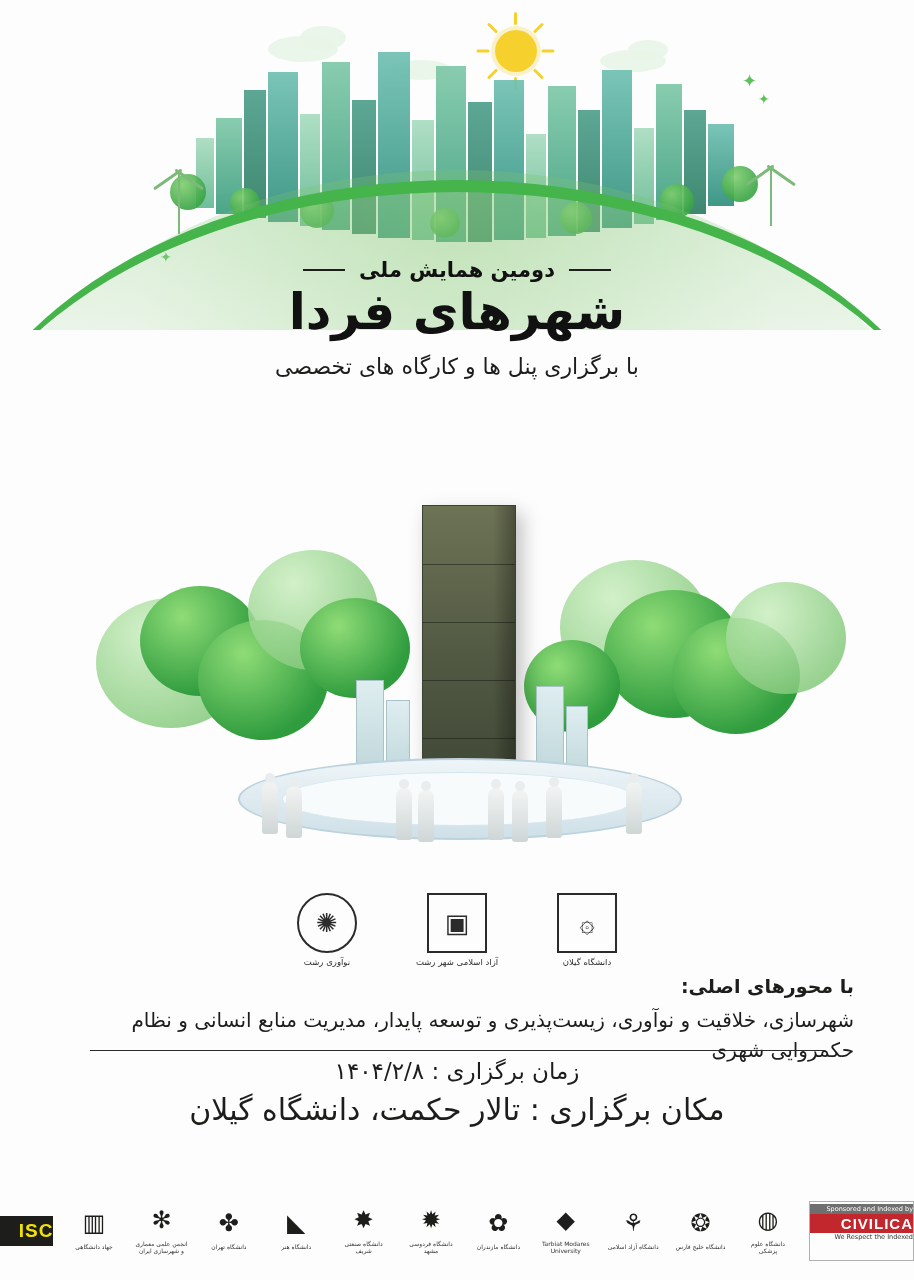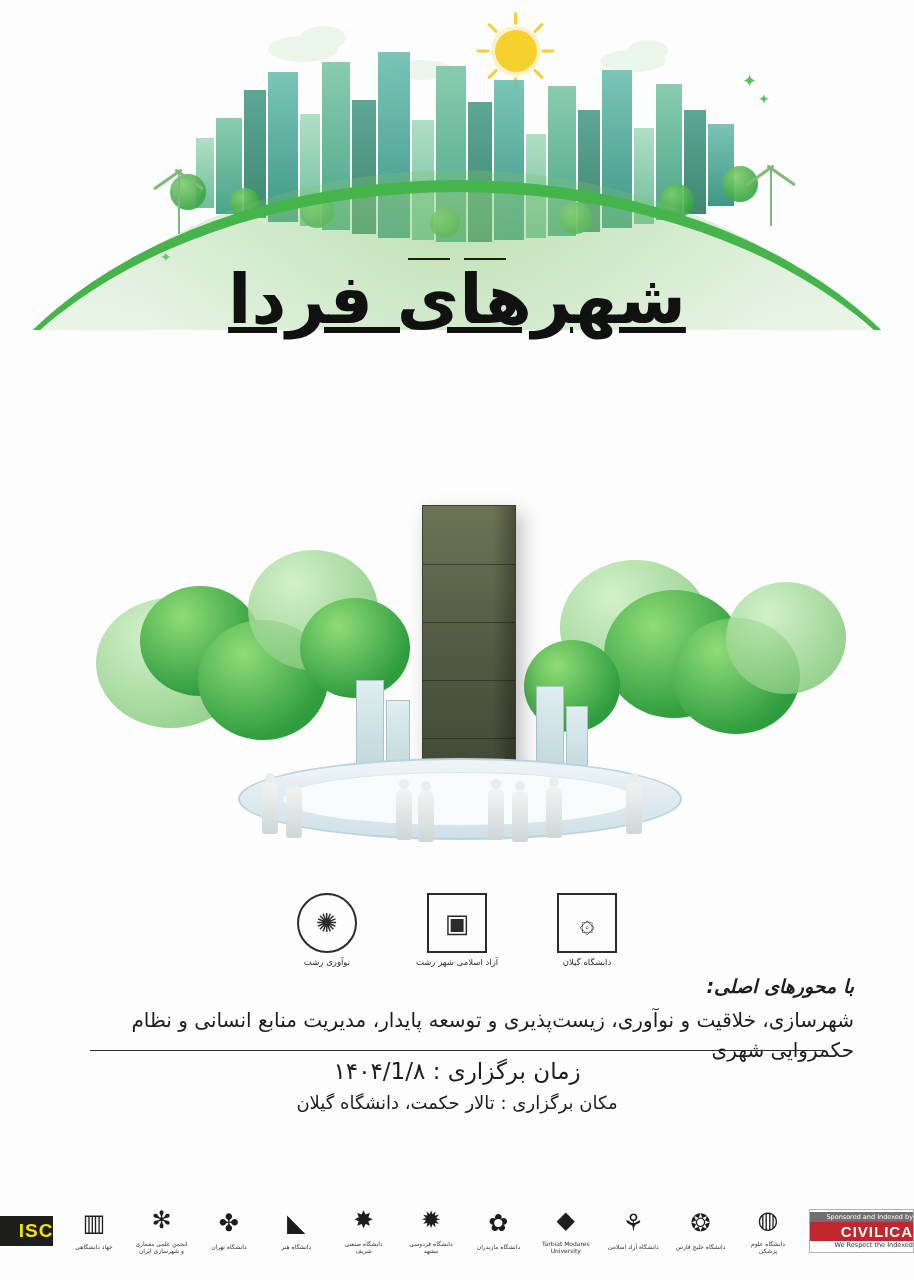--- a/index.html
+++ b/index.html
@@ -138,26 +138,25 @@
     background: #1d1d1b;
   }
   .kicker {
     font-size: 21px;
     font-weight: bold;
     letter-spacing: 0px;
     color: #111;
   }
   .main-title {
     margin-top: 2px;
-    font-size: 68px;
+    font-size: 50px;
     font-weight: bold;
     line-height: 1.12;
     color: #111;
     letter-spacing: -1px;
-    text-decoration: underline;
   }
   .subtitle-bar {
     display: inline-block;
     margin-top: 8px;
     background: #2e2e2c;
     color: #ffffff;
     font-size: 26px;
     font-weight: bold;
     padding: 5px 16px 8px;
     line-height: 1.2;
@@ -292,21 +291,20 @@
     position: absolute;
     top: 975px;
     left: 60px;
     width: 794px;
     text-align: right;
   }
   .axes-head {
     font-size: 19px;
     font-weight: bold;
     margin-bottom: 8px;
-    font-style: italic;
   }
   .axes-body {
     font-size: 20px;
     line-height: 1.5;
   }
   .divider {
     position: absolute;
     top: 1050px;
     left: 90px;
     width: 734px;
@@ -319,21 +317,21 @@
     left: 0;
     width: 914px;
     text-align: center;
   }
   .when {
     font-size: 23px;
     letter-spacing: .5px;
     margin-bottom: 8px;
   }
   .where {
-    font-size: 18px;
+    font-size: 30px;
   }
   .website {
     position: absolute;
     top: 1138px;
     left: 0;
     width: 914px;
     text-align: center;
     color: #3aa34a;
     font-size: 26px;
     letter-spacing: 4px;
@@ -367,21 +365,21 @@
   .sponsor .cap {
     font-size: 6px;
     color: #333;
     line-height: 1.2;
     display: block;
     margin-top: 2px;
   }
   .civilica {
     width: 120px;
     border: 1px solid #b0b0b0;
-    padding: 2px 0 3px;
+    padding: 2px 0 19px;
   }
   .civilica .top {
     font-size: 6.5px;
     background: #6f6f6f;
     color: #fff;
     padding: 1px 0;
     display: block;
   }
   .civilica .mid {
     background: #c1272d;
@@ -467,23 +465,25 @@
     <div class="windmill" style="left:178px;bottom:96px;height:62px;"></div>
     <div class="windmill" style="left:770px;bottom:104px;height:58px;"></div>
 
     <div class="arc-shade"></div>
     <div class="earth-arc"></div>
   </div>
 
   <div class="title-block">
     <div class="kicker-row">
       <span class="kicker-rule"></span>
+      <span class="kicker">دومین همایش ملی</span>
       <span class="kicker-rule"></span>
     </div>
     <div class="main-title">شهرهای فردا</div>
+    <div class="tagline">با برگزاری پنل ها و کارگاه های تخصصی</div>
   </div>
 
   <div class="illustration">
     <div class="foliage pale" style="left:96px;top:108px;width:150px;height:130px;"></div>
     <div class="foliage" style="left:140px;top:96px;width:120px;height:110px;"></div>
     <div class="foliage" style="left:198px;top:130px;width:130px;height:120px;"></div>
     <div class="foliage pale" style="left:248px;top:60px;width:130px;height:120px;"></div>
     <div class="foliage" style="left:300px;top:108px;width:110px;height:100px;"></div>
 
     <div class="foliage pale" style="left:560px;top:70px;width:150px;height:135px;"></div>
@@ -534,21 +534,21 @@
   </div>
 
   <div class="axes">
     <div class="axes-head">با محورهای اصلی:</div>
     <div class="axes-body">شهرسازی، خلاقیت و نوآوری، زیست‌پذیری و توسعه پایدار، مدیریت منابع انسانی و نظام حکمروایی شهری</div>
   </div>
 
   <div class="divider"></div>
 
   <div class="when-where">
-    <div class="when">زمان برگزاری : ۱۴۰۴/1/۸</div>
+    <div class="when">زمان برگزاری : ۱۴۰۴/۲/۸</div>
     <div class="where">مکان برگزاری : تالار حکمت، دانشگاه گیلان</div>
   </div>
 
 
   <div class="sponsors">
 
     <div class="civilica">
       <span class="top">Sponsored and Indexed by</span>
       <span class="mid">CIVILICA</span>
       <span class="bot">We Respect the Indexed</span>

